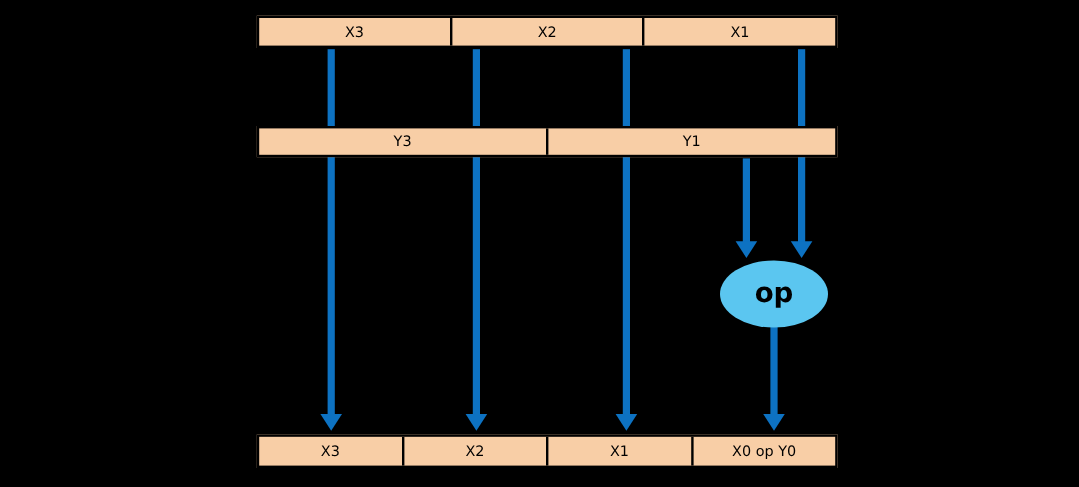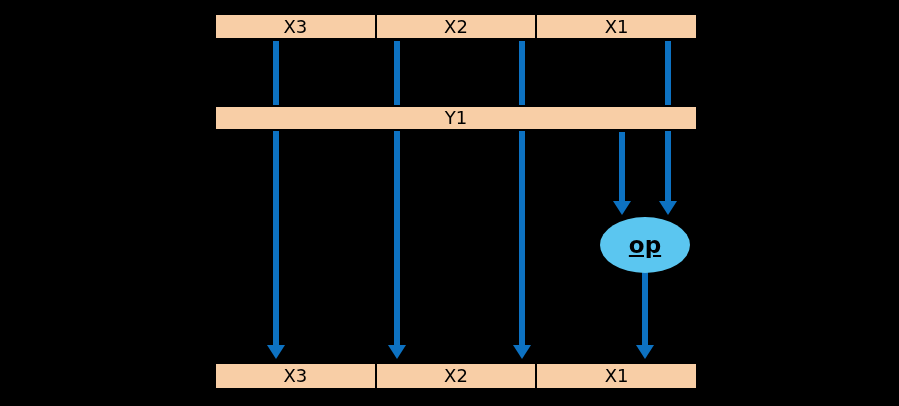--- a/index.html
+++ b/index.html
@@ -37,21 +37,21 @@
   .row-y      { top: 105px; height: 26px; }
   .row-result { top: 362px; height: 28px; }
 
   .reg-cell {
     flex: 1 1 0;
     display: flex;
     align-items: center;
     justify-content: center;
     border-left: 2.5px solid var(--color-register-border);
     color: var(--color-register-text);
-    font-size: 18px;
+    font-size: 12px;
     line-height: 1;
     white-space: nowrap;
   }
   .reg-cell:first-child { border-left: none; }
 
   
   .varrow {
     position: absolute;
     width: 6px;
     background: var(--color-arrow);
@@ -91,21 +91,20 @@
     display: flex;
     align-items: center;
     justify-content: center;
     z-index: 3;
   }
   .op-ellipse .op-label {
     color: var(--color-op-text);
     font-size: 23px;
     font-weight: bold;
     line-height: 1;
-    text-decoration: underline;
   }
 </style>
 </head>
 <body>
 
 <div class="stage">
 
   <div class="varrow arrow-a"></div>
   <div class="varrow arrow-b"></div>
   <div class="varrow arrow-c"></div>
@@ -113,26 +112,28 @@
   <div class="varrow arrow-e"></div>
   <div class="varrow arrow-f"></div>
 
   <div class="reg-row row-x">
     <div class="reg-cell">X3</div>
     <div class="reg-cell">X2</div>
     <div class="reg-cell">X1</div>
   </div>
 
   <div class="reg-row row-y">
+    <div class="reg-cell">Y3</div>
     <div class="reg-cell">Y1</div>
   </div>
 
   <div class="op-ellipse">
     <span class="op-label">op</span>
   </div>
 
   <div class="reg-row row-result">
     <div class="reg-cell">X3</div>
     <div class="reg-cell">X2</div>
     <div class="reg-cell">X1</div>
+    <div class="reg-cell">X0 op Y0</div>
   </div>
 
 </div>
 
 </body></html>

